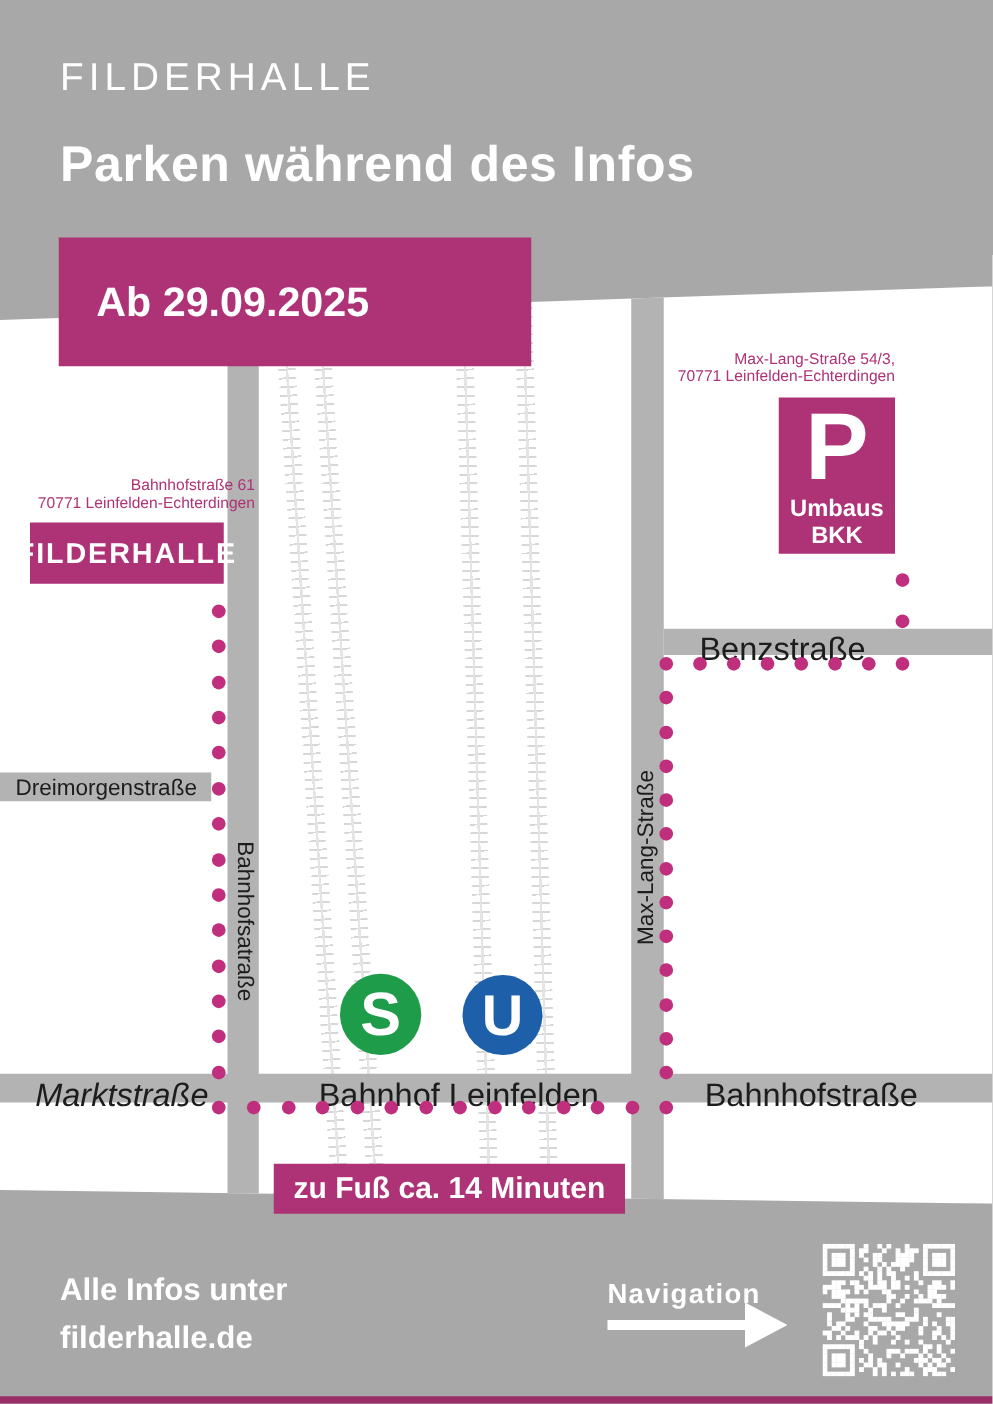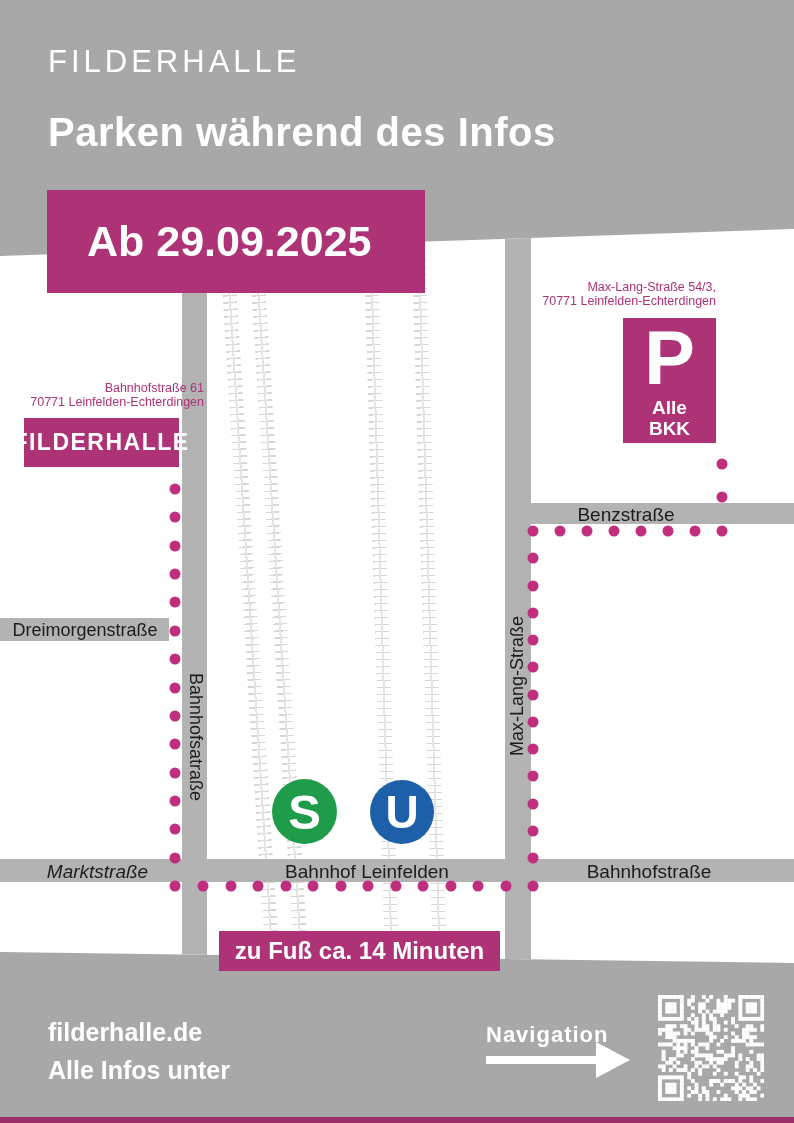--- a/index.html
+++ b/index.html
@@ -15,39 +15,39 @@
   .brand{
     left:48px;top:44px;color:#fff;font-size:31px;font-weight:300;
     letter-spacing:4px;
   }
   .title{
     left:48px;top:110px;color:#fff;font-size:40px;font-weight:700;
     letter-spacing:0.5px;
   }
   .ab-badge{
     left:47px;top:190px;width:378px;height:103px;background:var(--accent,#ae3276);
-    color:#fff;font-size:43px;font-weight:700;display:flex;align-items:center;
-    padding-left:40px;box-sizing:border-box;z-index:30;
+    color:#fff;font-size:33px;font-weight:700;display:flex;align-items:center;
+    padding-left:30px;box-sizing:border-box;z-index:30;
   }
 
   
   .map{
     left:0;top:0;width:794px;height:1123px;z-index:10;
     clip-path:polygon(0 256px,794px 229px,794px 963px,0 952px);
     background:#fff;
   }
   .track{
     position:absolute;top:225px;height:750px;width:14px;transform-origin:50% 0;
     background-image:
       linear-gradient(90deg, transparent 0 6px, var(--track-rail,#e4e4e4) 6px 8px, transparent 8px),
       repeating-linear-gradient(180deg, var(--track-tie,#d7d7d7) 0 1.5px, transparent 1.5px 7px);
   }
   .street{position:absolute;background:var(--street,#b3b3b3);}
   .street-label{
-    position:absolute;color:var(--street-text,#1c1c1c);font-size:19px;
+    position:absolute;color:var(--street-text,#1c1c1c);font-size:26px;
     text-align:center;white-space:nowrap;
   }
   .street-label.vertical{writing-mode:vertical-rl;text-align:left;}
   .street-label.vertical.flip{
     transform:rotate(180deg);display:flex;align-items:center;justify-content:center;
   }
   .dot{
     position:absolute;width:11px;height:11px;border-radius:50%;
     background:var(--dot,#bf2f7d);transform:translate(-50%,-50%);
   }
@@ -177,35 +177,35 @@
   </div>
   <div class="fh-box">FILDERHALLE</div>
 
   <div class="magenta-small" style="right:78px;top:280px;">
     <div>Max-Lang-Straße 54/3,</div>
     <div>70771 Leinfelden-Echterdingen</div>
   </div>
   <div class="p-box">
     <div class="p-symbol">P</div>
     <div class="p-name">
-      <div>Alle</div>
+      <div>Umbaus</div>
       <div>BKK</div>
     </div>
   </div>
 
   <div class="transit-icon s-icon">S</div>
   <div class="transit-icon u-icon">U</div>
 </div>
 
 <div class="abs ab-badge">Ab 29.09.2025</div>
 <div class="abs walk-badge">zu Fuß ca. 14 Minuten</div>
 
 <div class="abs info">
+  <div>Alle Infos unter</div>
   <div>filderhalle.de</div>
-  <div>Alle Infos unter</div>
 </div>
 <div class="abs nav-label">Navigation</div>
 <div class="abs arrow-shaft"></div>
 <div class="abs arrow-head"></div>
 <div class="abs qr" id="qr-code">
     <svg viewBox="0 0 29 29" xmlns="http://www.w3.org/2000/svg">
       <rect x="0" y="0" width="1.06" height="1.06" fill="#fff"></rect>
       <rect x="1" y="0" width="1.06" height="1.06" fill="#fff"></rect>
       <rect x="2" y="0" width="1.06" height="1.06" fill="#fff"></rect>
       <rect x="3" y="0" width="1.06" height="1.06" fill="#fff"></rect>

